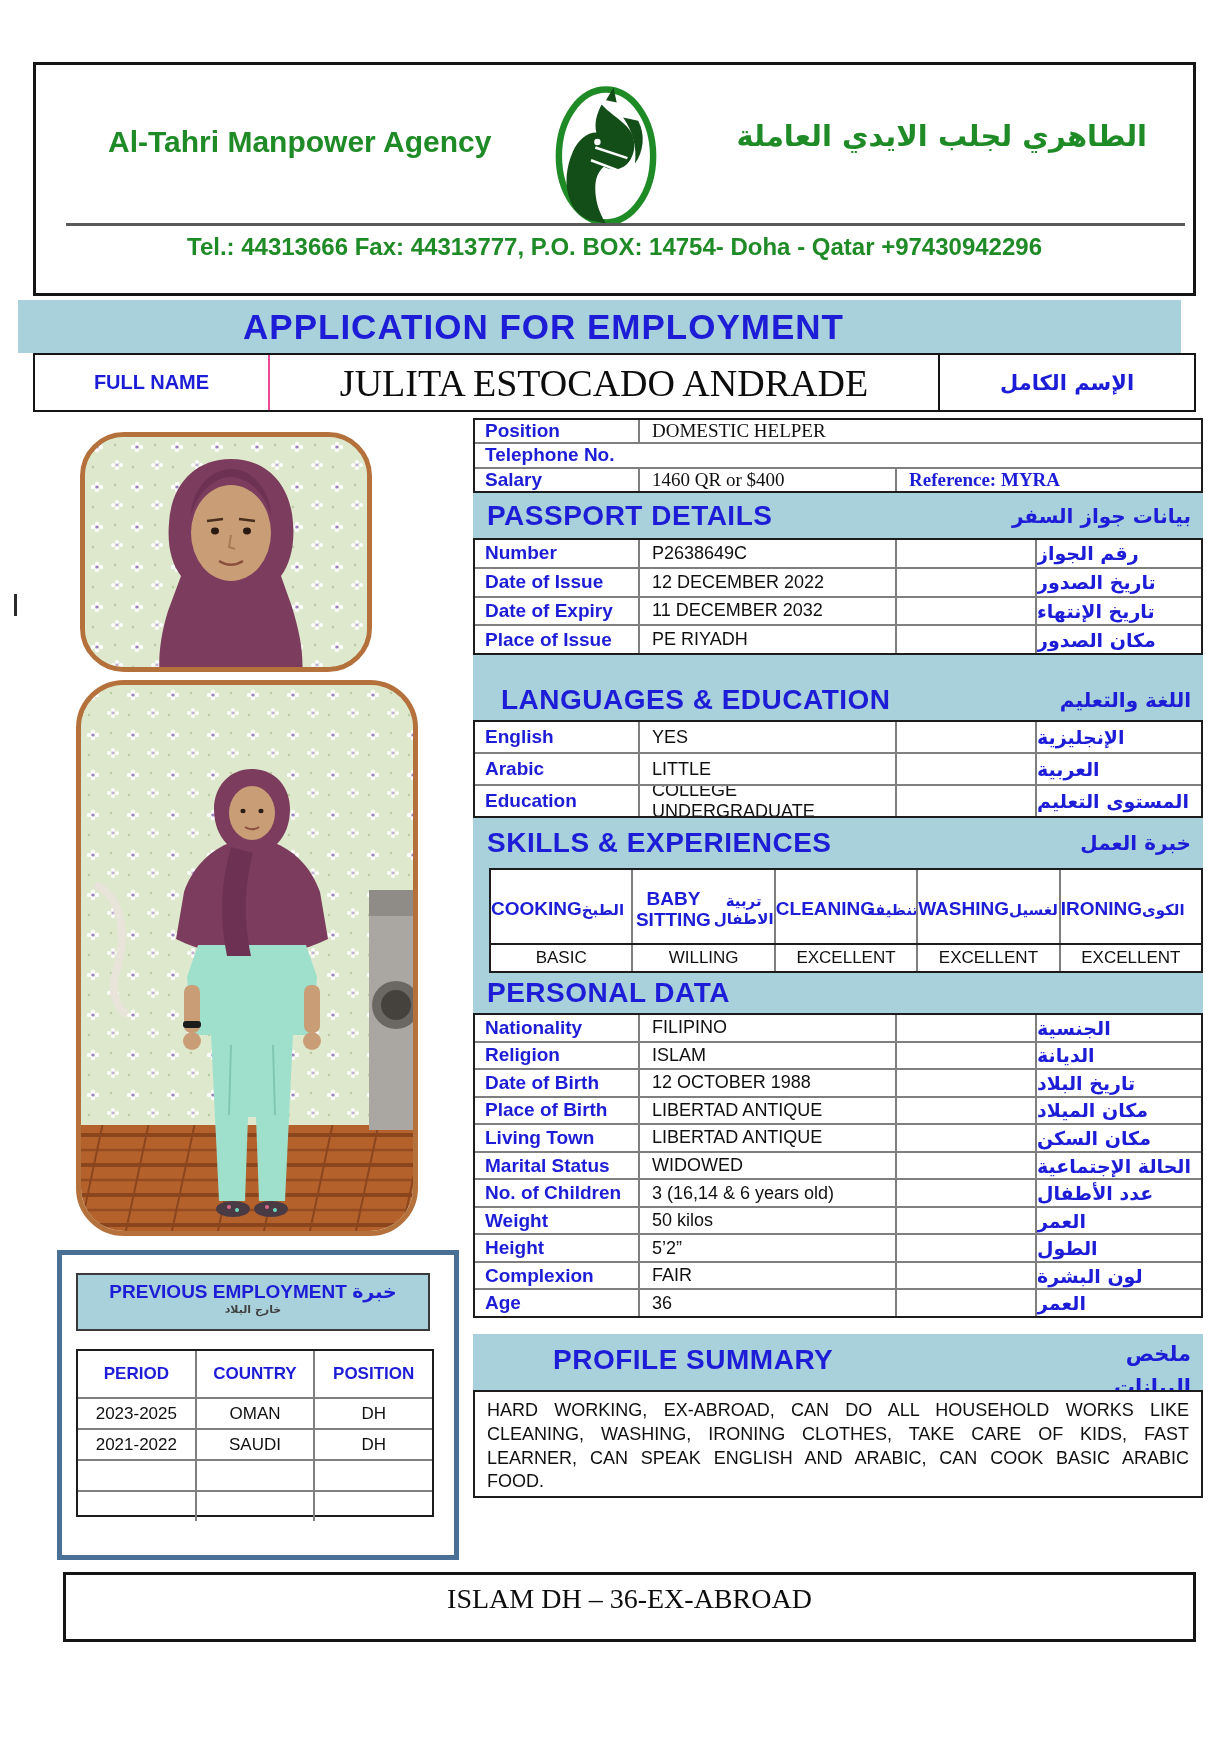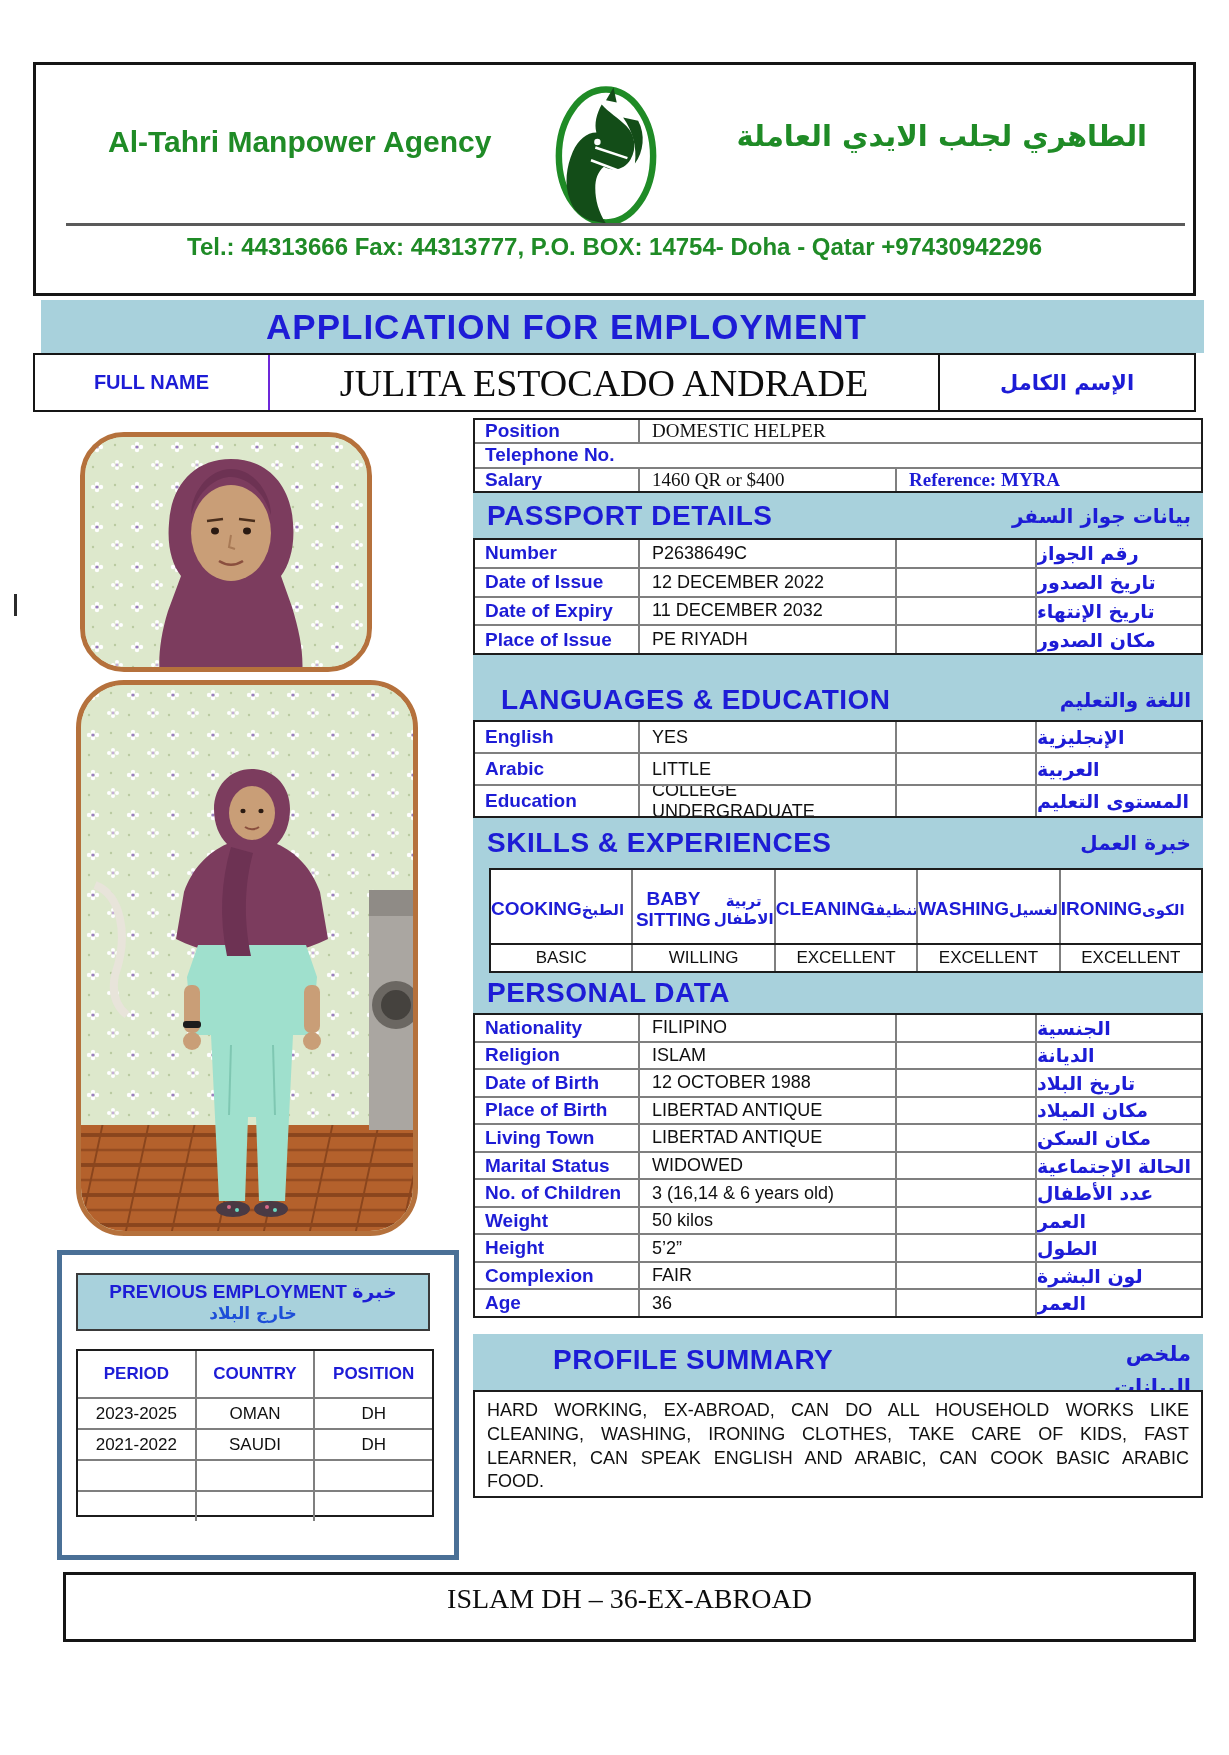--- a/index.html
+++ b/index.html
@@ -19,21 +19,21 @@
             font-size:24px;font-weight:bold;color:#1f8b26;}
   .logo{position:absolute;left:505px;top:16px;width:130px;height:150px;}
 
   
   .title-band{display:flex;align-items:center;justify-content:center;padding-right:112px;}
   .title-band span{font-size:35px;font-weight:bold;color:#1d1cd6;letter-spacing:1px;}
 
   
   .name-row{display:flex;border:2px solid #151515;background:#fff;}
   .name-row .cell{display:flex;align-items:center;justify-content:center;box-sizing:border-box;}
-  .fn-l{width:235px;border-right:2px solid #6d28d9;font-size:20px;font-weight:bold;color:#1d1cd6;}
+  .fn-l{width:235px;border-right:2px solid #ec4899;font-size:20px;font-weight:bold;color:#1d1cd6;}
   .fn-c{flex:1;font-family:"Liberation Serif",serif;font-size:38px;font-weight:normal;color:#0d0d0d;}
   .fn-r{width:256px;border-left:2px solid #151515;font-size:21px;font-weight:bold;color:#1d1cd6;}
 
   
   .tbl{display:flex;flex-direction:column;border:2px solid #1c1c1c;background:#fff;}
   .tr{display:flex;flex:1;border-bottom:2px solid #7f7f7f;min-height:0;}
   .tr:last-child{border-bottom:none;}
   .td{border-right:2px solid #7f7f7f;display:flex;align-items:center;box-sizing:border-box;overflow:hidden;}
   .td:last-child{border-right:none;}
   .lblc{width:165px;padding-left:10px;color:#1d1cd6;font-weight:bold;font-size:19px;}
@@ -67,21 +67,21 @@
   .prof-ar{position:absolute;right:12px;top:4px;text-align:right;font-size:21px;font-weight:bold;
            color:#1d1cd6;line-height:1.55;}
   .summary-box{border:2px solid #1c1c1c;background:#fff;padding:7px 12px;font-size:18px;color:#101010;
                text-align:justify;line-height:1.32;word-spacing:3px;}
 
   
   .prev-box{border:5px solid #4a7096;background:#fff;}
   .prev-band{position:absolute;left:14px;top:18px;width:354px;height:58px;border:2px solid #3a3a3a;
              text-align:center;box-sizing:border-box;}
   .prev-band .l1{margin-top:5px;font-size:19px;font-weight:bold;color:#1d1cd6;}
-  .prev-band .l2{font-size:17px;font-weight:bold;color:#1d4ed8;}
+  .prev-band .l2{font-size:11px;font-weight:bold;color:#404040;}
   .pe{position:absolute;left:14px;top:94px;width:354px;height:164px;}
   .pe .td{flex:1;justify-content:center;}
   .pe .hd .td{font-size:17px;font-weight:bold;color:#1d1cd6;}
   .pe .hd{height:46px;flex:none;}
   .pe .dr{height:29px;flex:none;font-size:17px;color:#101010;}
 
   
   .photo{border:5px solid #b5713c;border-radius:44px;overflow:hidden;background:#dde8cc;}
   .photo svg{display:block;}
 
@@ -103,21 +103,21 @@
       <path fill="#134d18" d="M76 34 C85 47 89 62 87 77 C95 66 97 50 90 37 Z"></path>
       <path fill="#134d18" d="M60 18 L67 6 L70 20 Z"></path>
       <circle cx="52" cy="57" r="3" fill="#ffffff"></circle>
       <path d="M50 62 L80 72 M46 74 L78 86" stroke="#ffffff" stroke-width="2.4" fill="none"></path>
     </svg>
     <div class="agency-ar ar">الطاهري لجلب الايدي العاملة</div>
     <div class="hdr-divider"></div>
     <div class="tel-line">Tel.: 44313666 Fax: 44313777, P.O. BOX: 14754- Doha - Qatar +97430942296</div>
   </div>
 
-  <div class="abs band title-band" style="left:41px;top:300px;width:1163px;height:53px">
+  <div class="abs band title-band" style="left:18px;top:300px;width:1163px;height:53px">
     <span>APPLICATION FOR EMPLOYMENT</span>
   </div>
 
   <div class="abs name-row" style="left:33px;top:353px;width:1163px;height:59px">
     <div class="cell fn-l">FULL NAME</div>
     <div class="cell fn-c">JULITA ESTOCADO ANDRADE</div>
     <div class="cell fn-r ar">الإسم الكامل</div>
   </div>
 
   <div class="abs stray" style="left:14px;top:594px;width:3px;height:22px"></div>

